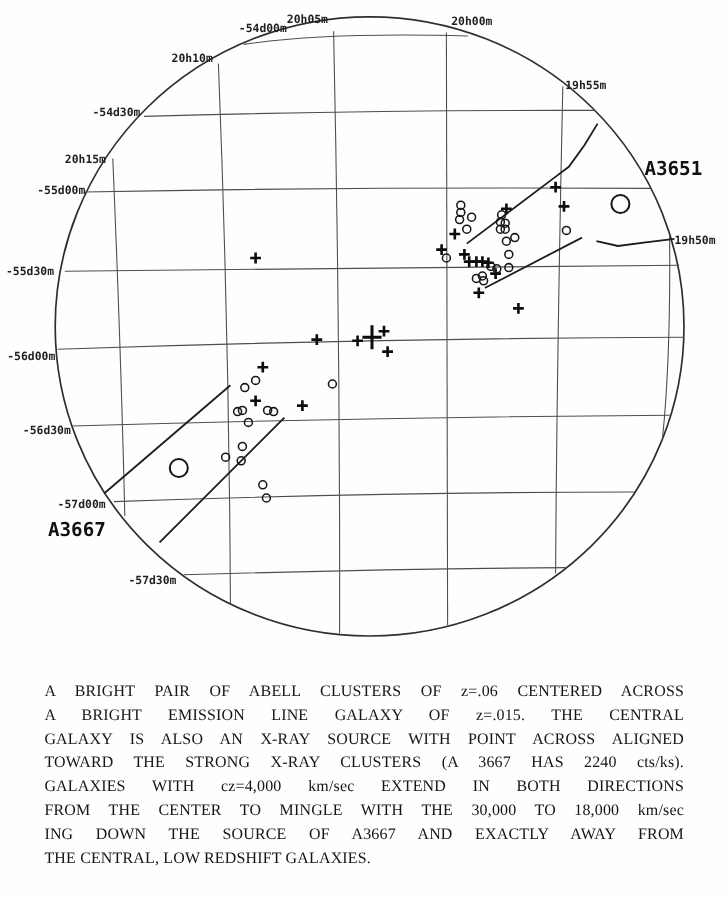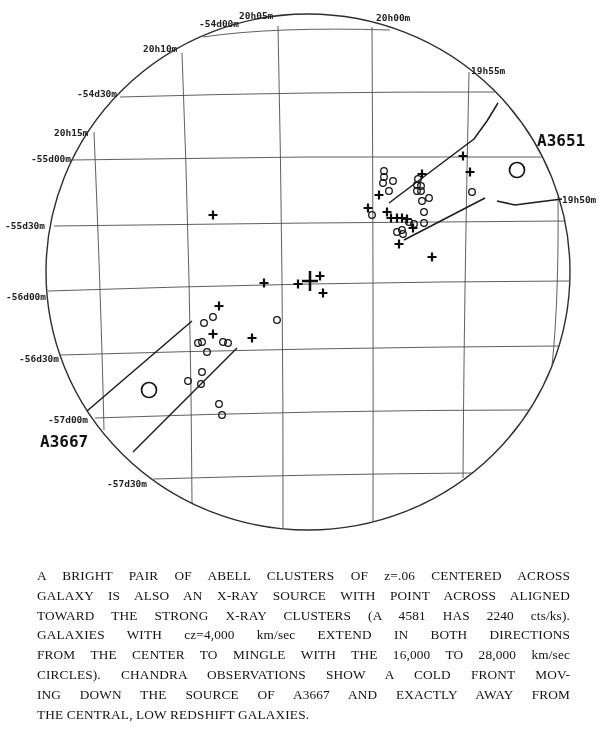--- a/index.html
+++ b/index.html
@@ -118,22 +118,22 @@
       <circle cx="219" cy="404" r="3.3" class="circle-marker"></circle>
       <circle cx="222" cy="415" r="3.3" class="circle-marker"></circle>
       <circle cx="517" cy="170" r="7.5" class="large-circle-marker"></circle>
       <circle cx="149" cy="390" r="7.5" class="large-circle-marker"></circle>
       <text x="537" y="146" class="cluster-label">A3651</text>
       <text x="40" y="447" class="cluster-label">A3667</text>
     </svg>
 
   <div class="caption">
     <div class="caption-line">A BRIGHT PAIR OF ABELL CLUSTERS OF z=.06 CENTERED ACROSS</div>
+    <div class="caption-line">A BRIGHT EMISSION LINE GALAXY OF z=.015.  THE CENTRAL</div>
     <div class="caption-line">GALAXY IS ALSO AN X-RAY SOURCE WITH POINT ACROSS ALIGNED</div>
-    <div class="caption-line">TOWARD THE STRONG X-RAY CLUSTERS (A 4581 HAS 2240 cts/ks).</div>
+    <div class="caption-line">TOWARD THE STRONG X-RAY CLUSTERS (A 3667 HAS 2240 cts/ks).</div>
     <div class="caption-line">GALAXIES WITH cz=4,000 km/sec EXTEND IN BOTH DIRECTIONS</div>
-    <div class="caption-line">FROM THE CENTER TO MINGLE WITH THE 16,000 TO 28,000 km/sec</div>
-    <div class="caption-line">CIRCLES). CHANDRA OBSERVATIONS SHOW A COLD FRONT MOV-</div>
+    <div class="caption-line">FROM THE CENTER TO MINGLE WITH THE 30,000 TO 18,000 km/sec</div>
     <div class="caption-line">ING DOWN THE SOURCE OF A3667 AND EXACTLY AWAY FROM</div>
     <div class="caption-line last">THE CENTRAL, LOW REDSHIFT GALAXIES.</div>
   </div>
 
 </div>
 
 </body></html>

